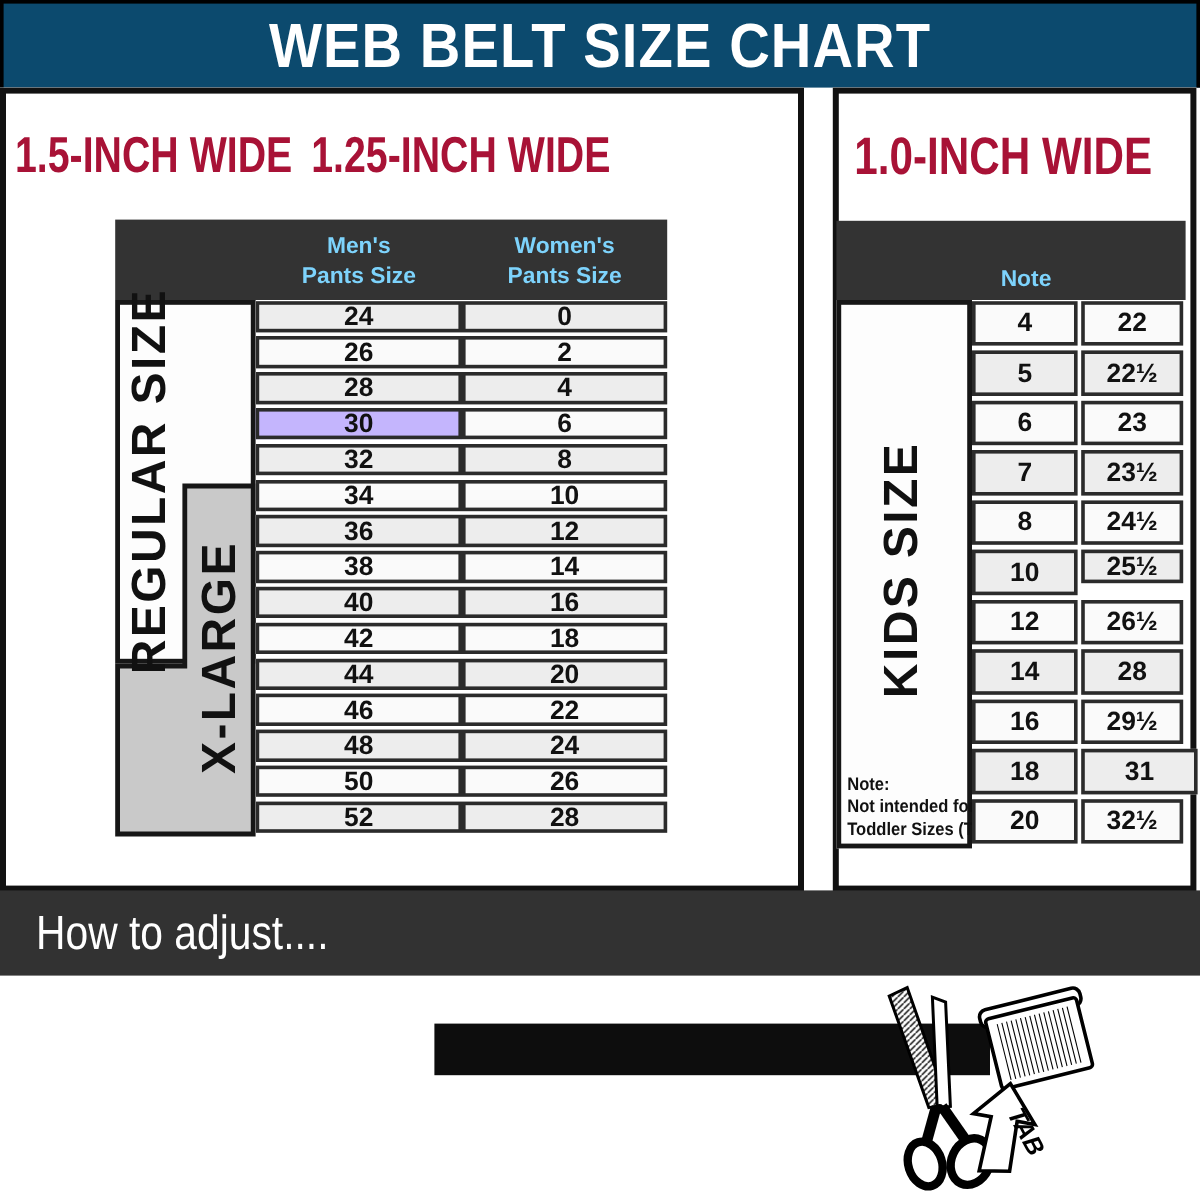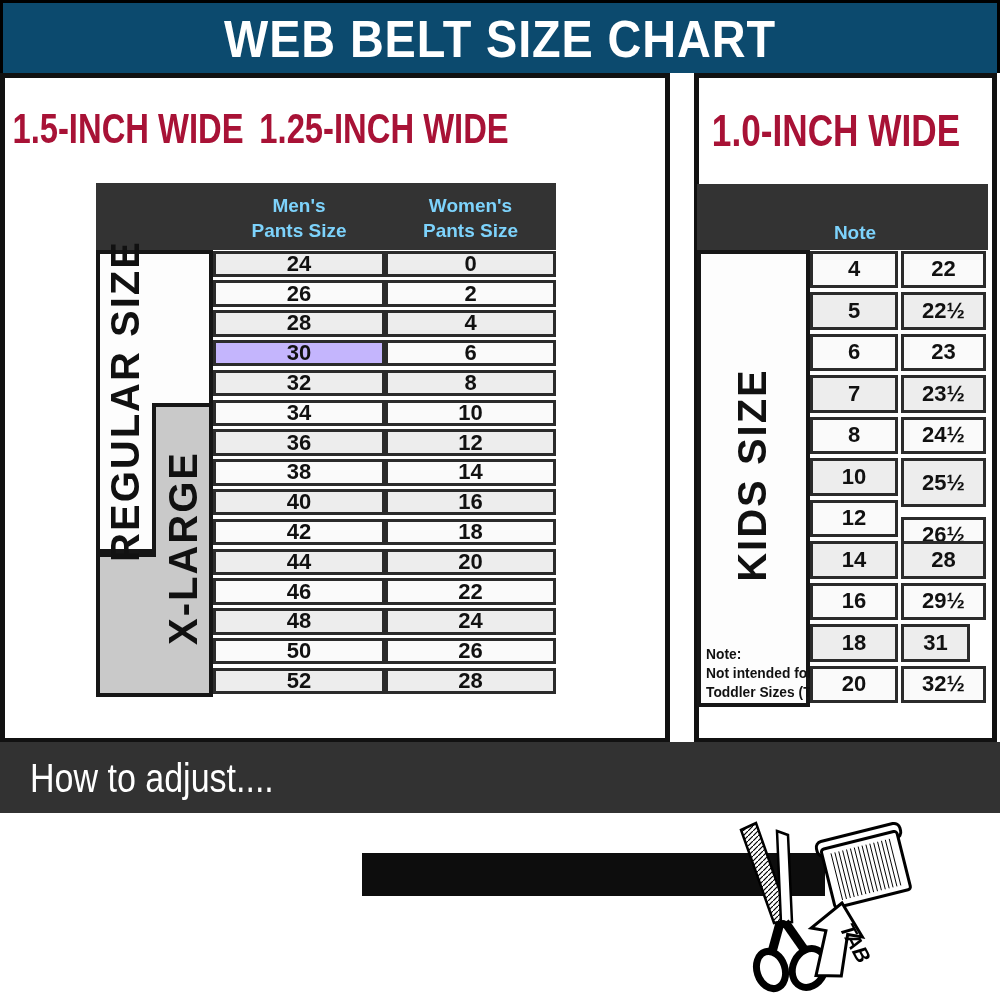--- a/index.html
+++ b/index.html
@@ -146,29 +146,29 @@
       <div class="cell cell-right" style="left: 901px; width: 85px; top: 250.5px; height: 37.5px; background: rgb(250, 250, 250);">22</div>
       <div class="cell cell-right" style="left: 810px; width: 88px; top: 292px; height: 37.5px; background: rgb(237, 237, 237);">5</div>
       <div class="cell cell-right" style="left: 901px; width: 85px; top: 292px; height: 37.5px; background: rgb(237, 237, 237);">22½</div>
       <div class="cell cell-right" style="left: 810px; width: 88px; top: 333.5px; height: 37.5px; background: rgb(250, 250, 250);">6</div>
       <div class="cell cell-right" style="left: 901px; width: 85px; top: 333.5px; height: 37.5px; background: rgb(250, 250, 250);">23</div>
       <div class="cell cell-right" style="left: 810px; width: 88px; top: 375px; height: 37.5px; background: rgb(237, 237, 237);">7</div>
       <div class="cell cell-right" style="left: 901px; width: 85px; top: 375px; height: 37.5px; background: rgb(237, 237, 237);">23½</div>
       <div class="cell cell-right" style="left: 810px; width: 88px; top: 416.5px; height: 37.5px; background: rgb(250, 250, 250);">8</div>
       <div class="cell cell-right" style="left: 901px; width: 85px; top: 416.5px; height: 37.5px; background: rgb(250, 250, 250);">24½</div>
       <div class="cell cell-right" style="left: 810px; width: 88px; top: 458px; height: 37.5px; background: rgb(237, 237, 237);">10</div>
-      <div class="cell cell-right" style="left: 901px; width: 85px; top: 458px; height: 49px; background: rgb(237, 237, 237);">25½</div>
+      <div class="cell cell-right" style="left: 901px; width: 85px; top: 458px; height: 28px; background: rgb(237, 237, 237);">25½</div>
       <div class="cell cell-right" style="left: 810px; width: 88px; top: 499.5px; height: 37.5px; background: rgb(250, 250, 250);">12</div>
-      <div class="cell cell-right" style="left: 901px; width: 85px; top: 499.5px; height: 37.5px; background: rgb(250, 250, 250); margin-top: 17px;">26½</div>
+      <div class="cell cell-right" style="left: 901px; width: 85px; top: 499.5px; height: 37.5px; background: rgb(250, 250, 250);">26½</div>
       <div class="cell cell-right" style="left: 810px; width: 88px; top: 541px; height: 37.5px; background: rgb(237, 237, 237);">14</div>
       <div class="cell cell-right" style="left: 901px; width: 85px; top: 541px; height: 37.5px; background: rgb(237, 237, 237);">28</div>
       <div class="cell cell-right" style="left: 810px; width: 88px; top: 582.5px; height: 37.5px; background: rgb(250, 250, 250);">16</div>
       <div class="cell cell-right" style="left: 901px; width: 85px; top: 582.5px; height: 37.5px; background: rgb(250, 250, 250);">29½</div>
       <div class="cell cell-right" style="left: 810px; width: 88px; top: 624px; height: 37.5px; background: rgb(237, 237, 237);">18</div>
-      <div class="cell cell-right" style="left: 901px; width: 69px; top: 624px; height: 37.5px; background: rgb(237, 237, 237);">31</div>
+      <div class="cell cell-right" style="left: 901px; width: 97px; top: 624px; height: 37.5px; background: rgb(237, 237, 237);">31</div>
       <div class="cell cell-right" style="left: 810px; width: 88px; top: 665.5px; height: 37.5px; background: rgb(250, 250, 250);">20</div>
       <div class="cell cell-right" style="left: 901px; width: 85px; top: 665.5px; height: 37.5px; background: rgb(250, 250, 250);">32½</div>
     </div>
 
   <div class="abs band">
     <div class="abs band-title">How to adjust....</div>
   </div>
 
 
   <svg class="abs illus" viewBox="0 0 640 180">

